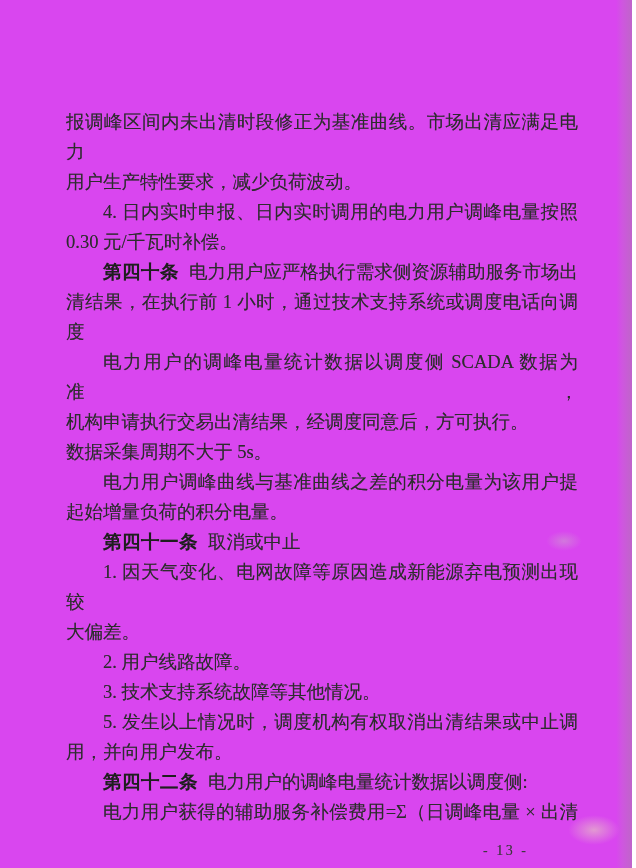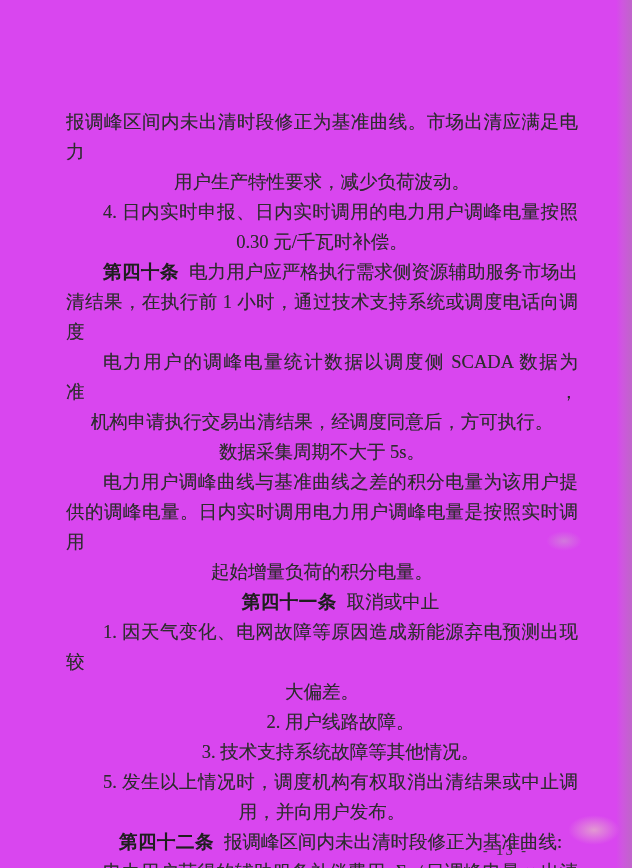--- a/index.html
+++ b/index.html
@@ -24,21 +24,21 @@
     position: absolute;
     left: 66px;
     top: 107px;
     width: 512px;
     font-size: 18.5px;
     line-height: 30px;
     color: #2d2d2d;
     text-shadow: 0 0 0.5px rgba(40,40,40,0.45);
   }
   .line {
-    text-align: center;
+    text-align: left;
     white-space: normal;
   }
   .line.justify {
     text-align: justify;
     text-align-last: justify;
   }
   .line.indent {
     text-indent: 37px;
   }
   .line b.article {
@@ -94,29 +94,28 @@
       <div class="line justify"><span>报调峰区间内未出清时段修正为基准曲线。市场出清应满足电力</span></div>
       <div class="line"><span>用户生产特性要求，减少负荷波动。</span></div>
       <div class="line justify indent"><span>4. 日内实时申报、日内实时调用的电力用户调峰电量按照</span></div>
       <div class="line"><span>0.30 元/千瓦时补偿。</span></div>
       <div class="line justify indent"><b class="article">第四十条</b><span>电力用户应严格执行需求侧资源辅助服务市场出</span></div>
       <div class="line justify"><span>清结果，在执行前 1 小时，通过技术支持系统或调度电话向调度</span></div>
       <div class="line justify indent"><span>电力用户的调峰电量统计数据以调度侧 SCADA 数据为准，</span></div>
       <div class="line"><span>机构申请执行交易出清结果，经调度同意后，方可执行。</span></div>
       <div class="line"><span>数据采集周期不大于 5s。</span></div>
       <div class="line justify indent"><span>电力用户调峰曲线与基准曲线之差的积分电量为该用户提</span></div>
-      <div class="line justify"><span>供的调峰电量。日内实时调用电力用户调峰电量是按照实时调用</span></div>
       <div class="line"><span>起始增量负荷的积分电量。</span></div>
       <div class="line indent"><b class="article">第四十一条</b><span>取消或中止</span></div>
       <div class="line justify indent"><span>1. 因天气变化、电网故障等原因造成新能源弃电预测出现较</span></div>
       <div class="line"><span>大偏差。</span></div>
       <div class="line indent"><span>2. 用户线路故障。</span></div>
       <div class="line indent"><span>3. 技术支持系统故障等其他情况。</span></div>
       <div class="line justify indent"><span>5. 发生以上情况时，调度机构有权取消出清结果或中止调</span></div>
       <div class="line"><span>用，并向用户发布。</span></div>
-      <div class="line indent"><b class="article">第四十二条</b><span>报调峰区间内未出清时段修正为基准曲线:</span></div>
+      <div class="line indent"><b class="article">第四十二条</b><span>电力用户的调峰电量统计数据以调度侧:</span></div>
       <div class="line justify indent"><span>电力用户获得的辅助服务补偿费用=Σ（日调峰电量 × 出清</span></div>
     </div>
   <div class="page-number">- 13 -</div>
   <div class="smudge smudge-right"></div>
   <div class="smudge smudge-bottom"></div>
   <div class="edge-shadow"></div>
 </div>
 
 </body></html>

